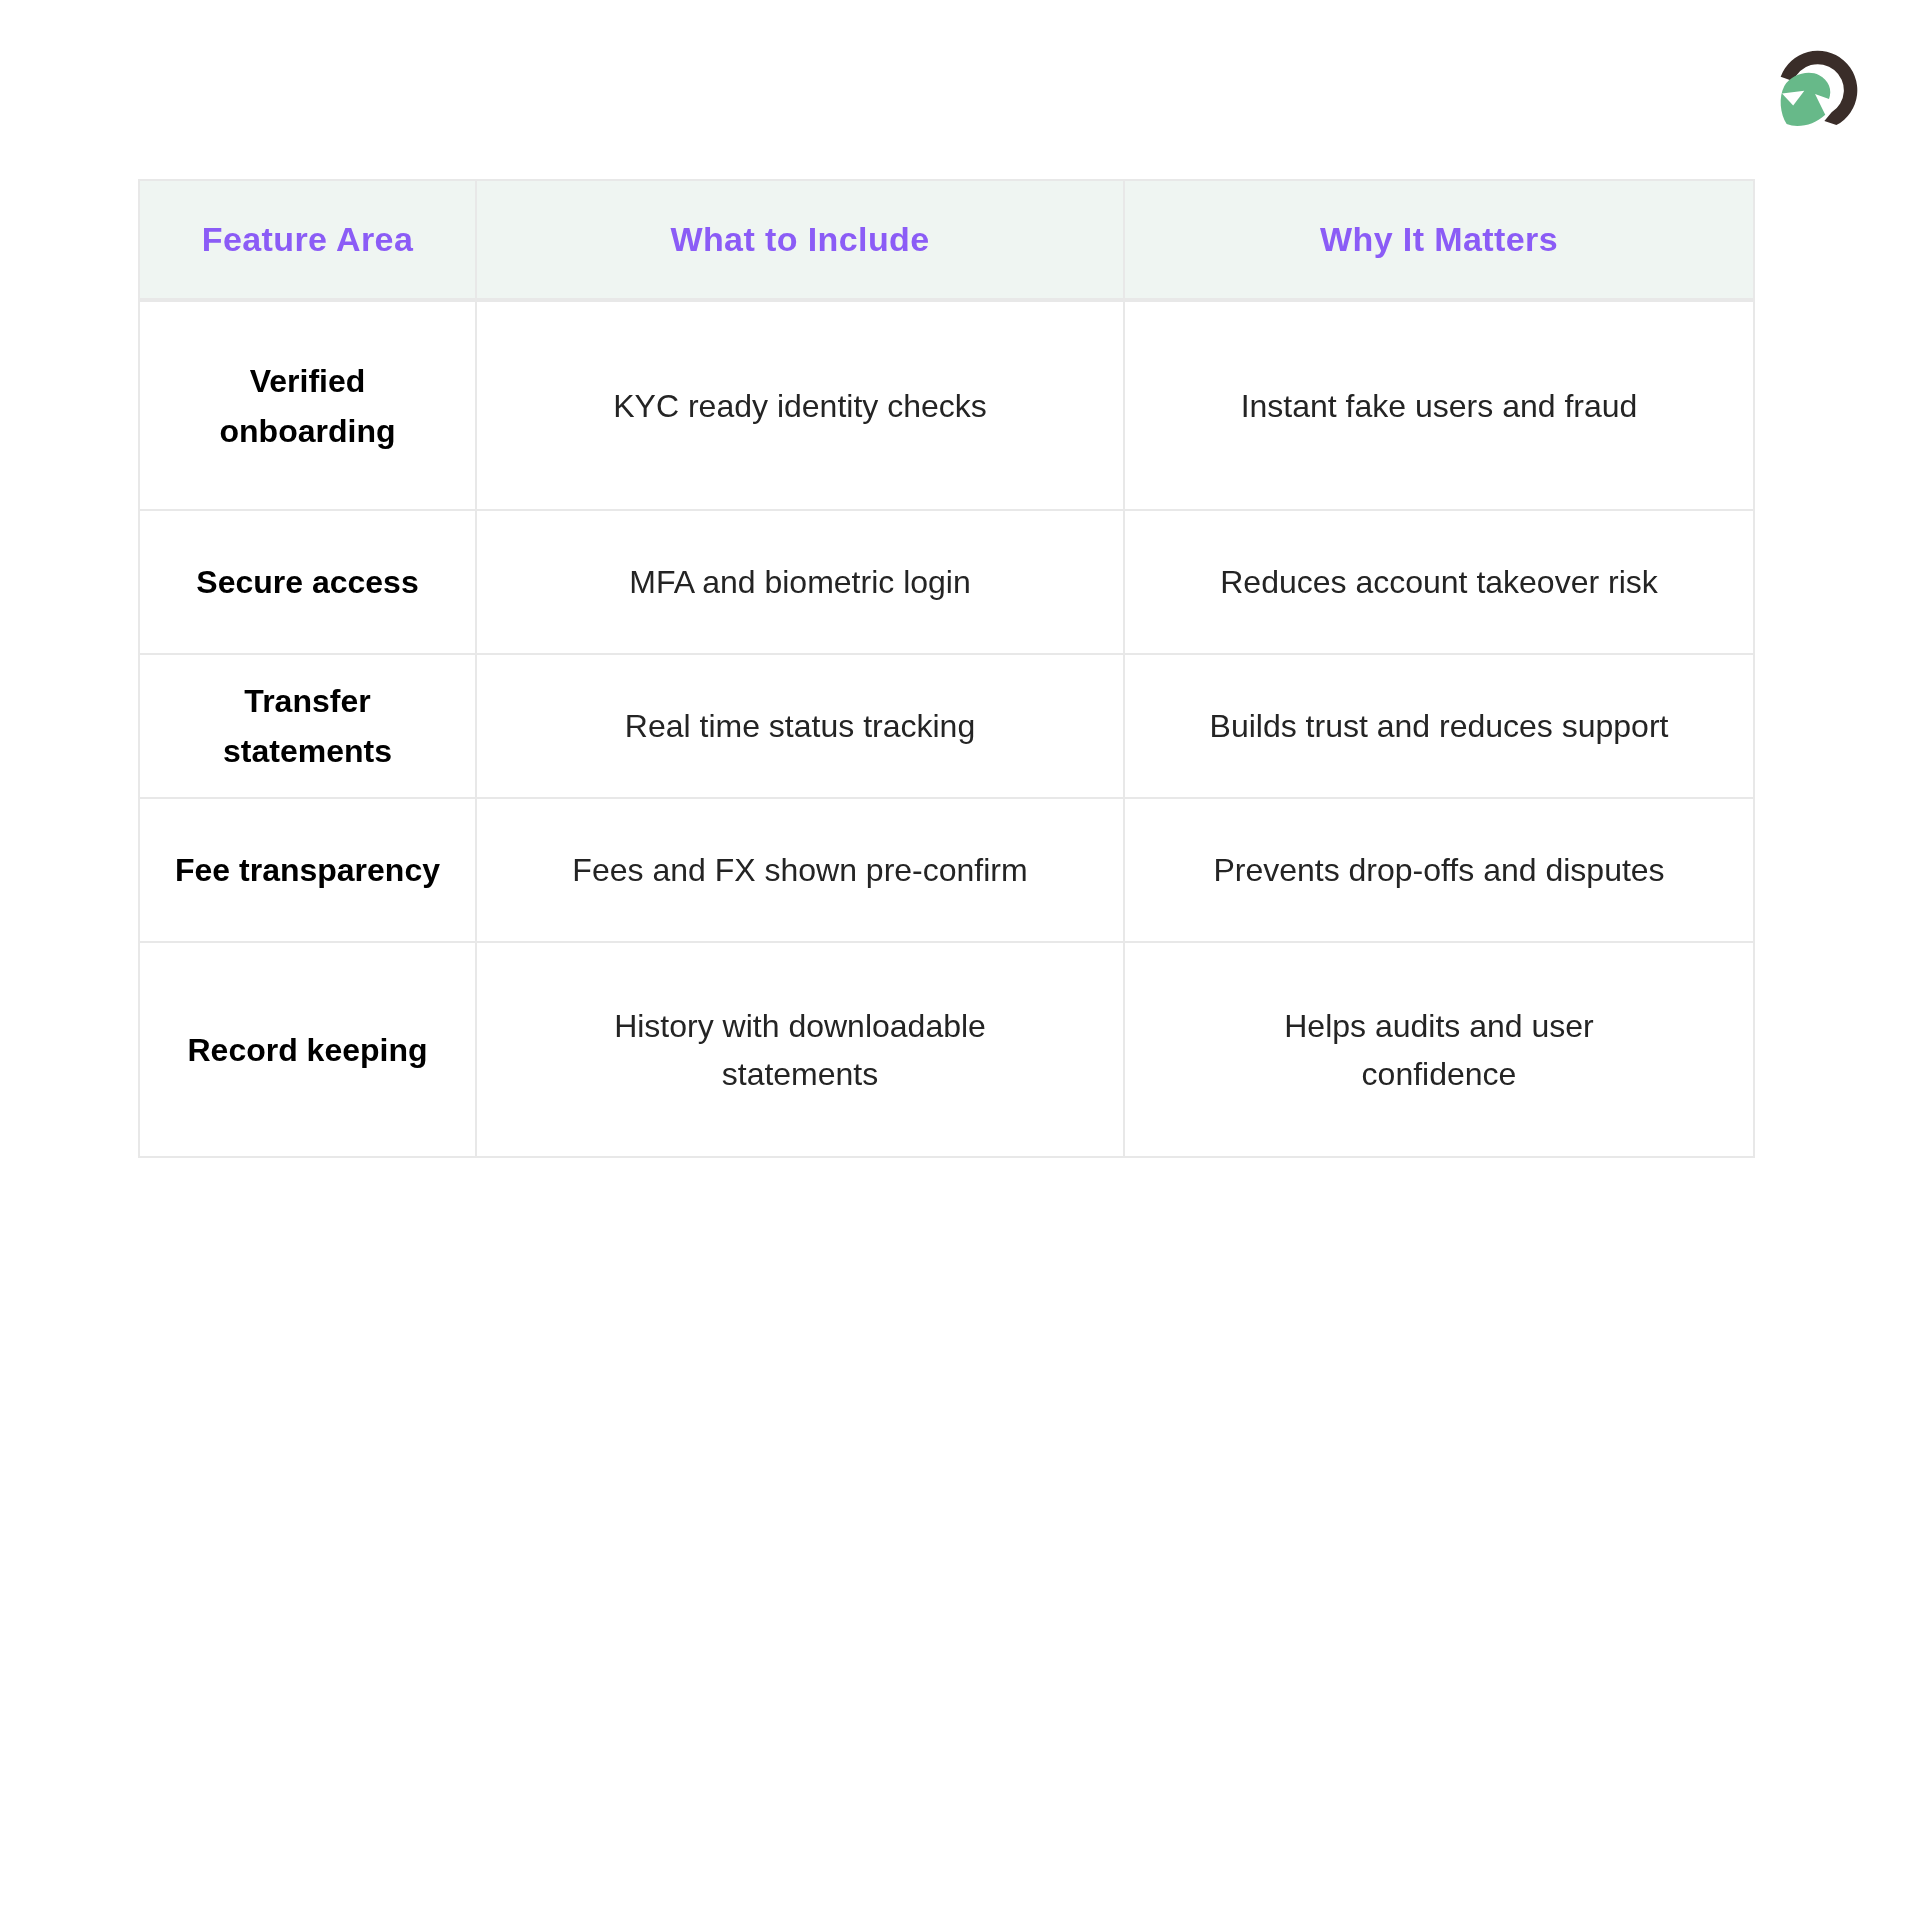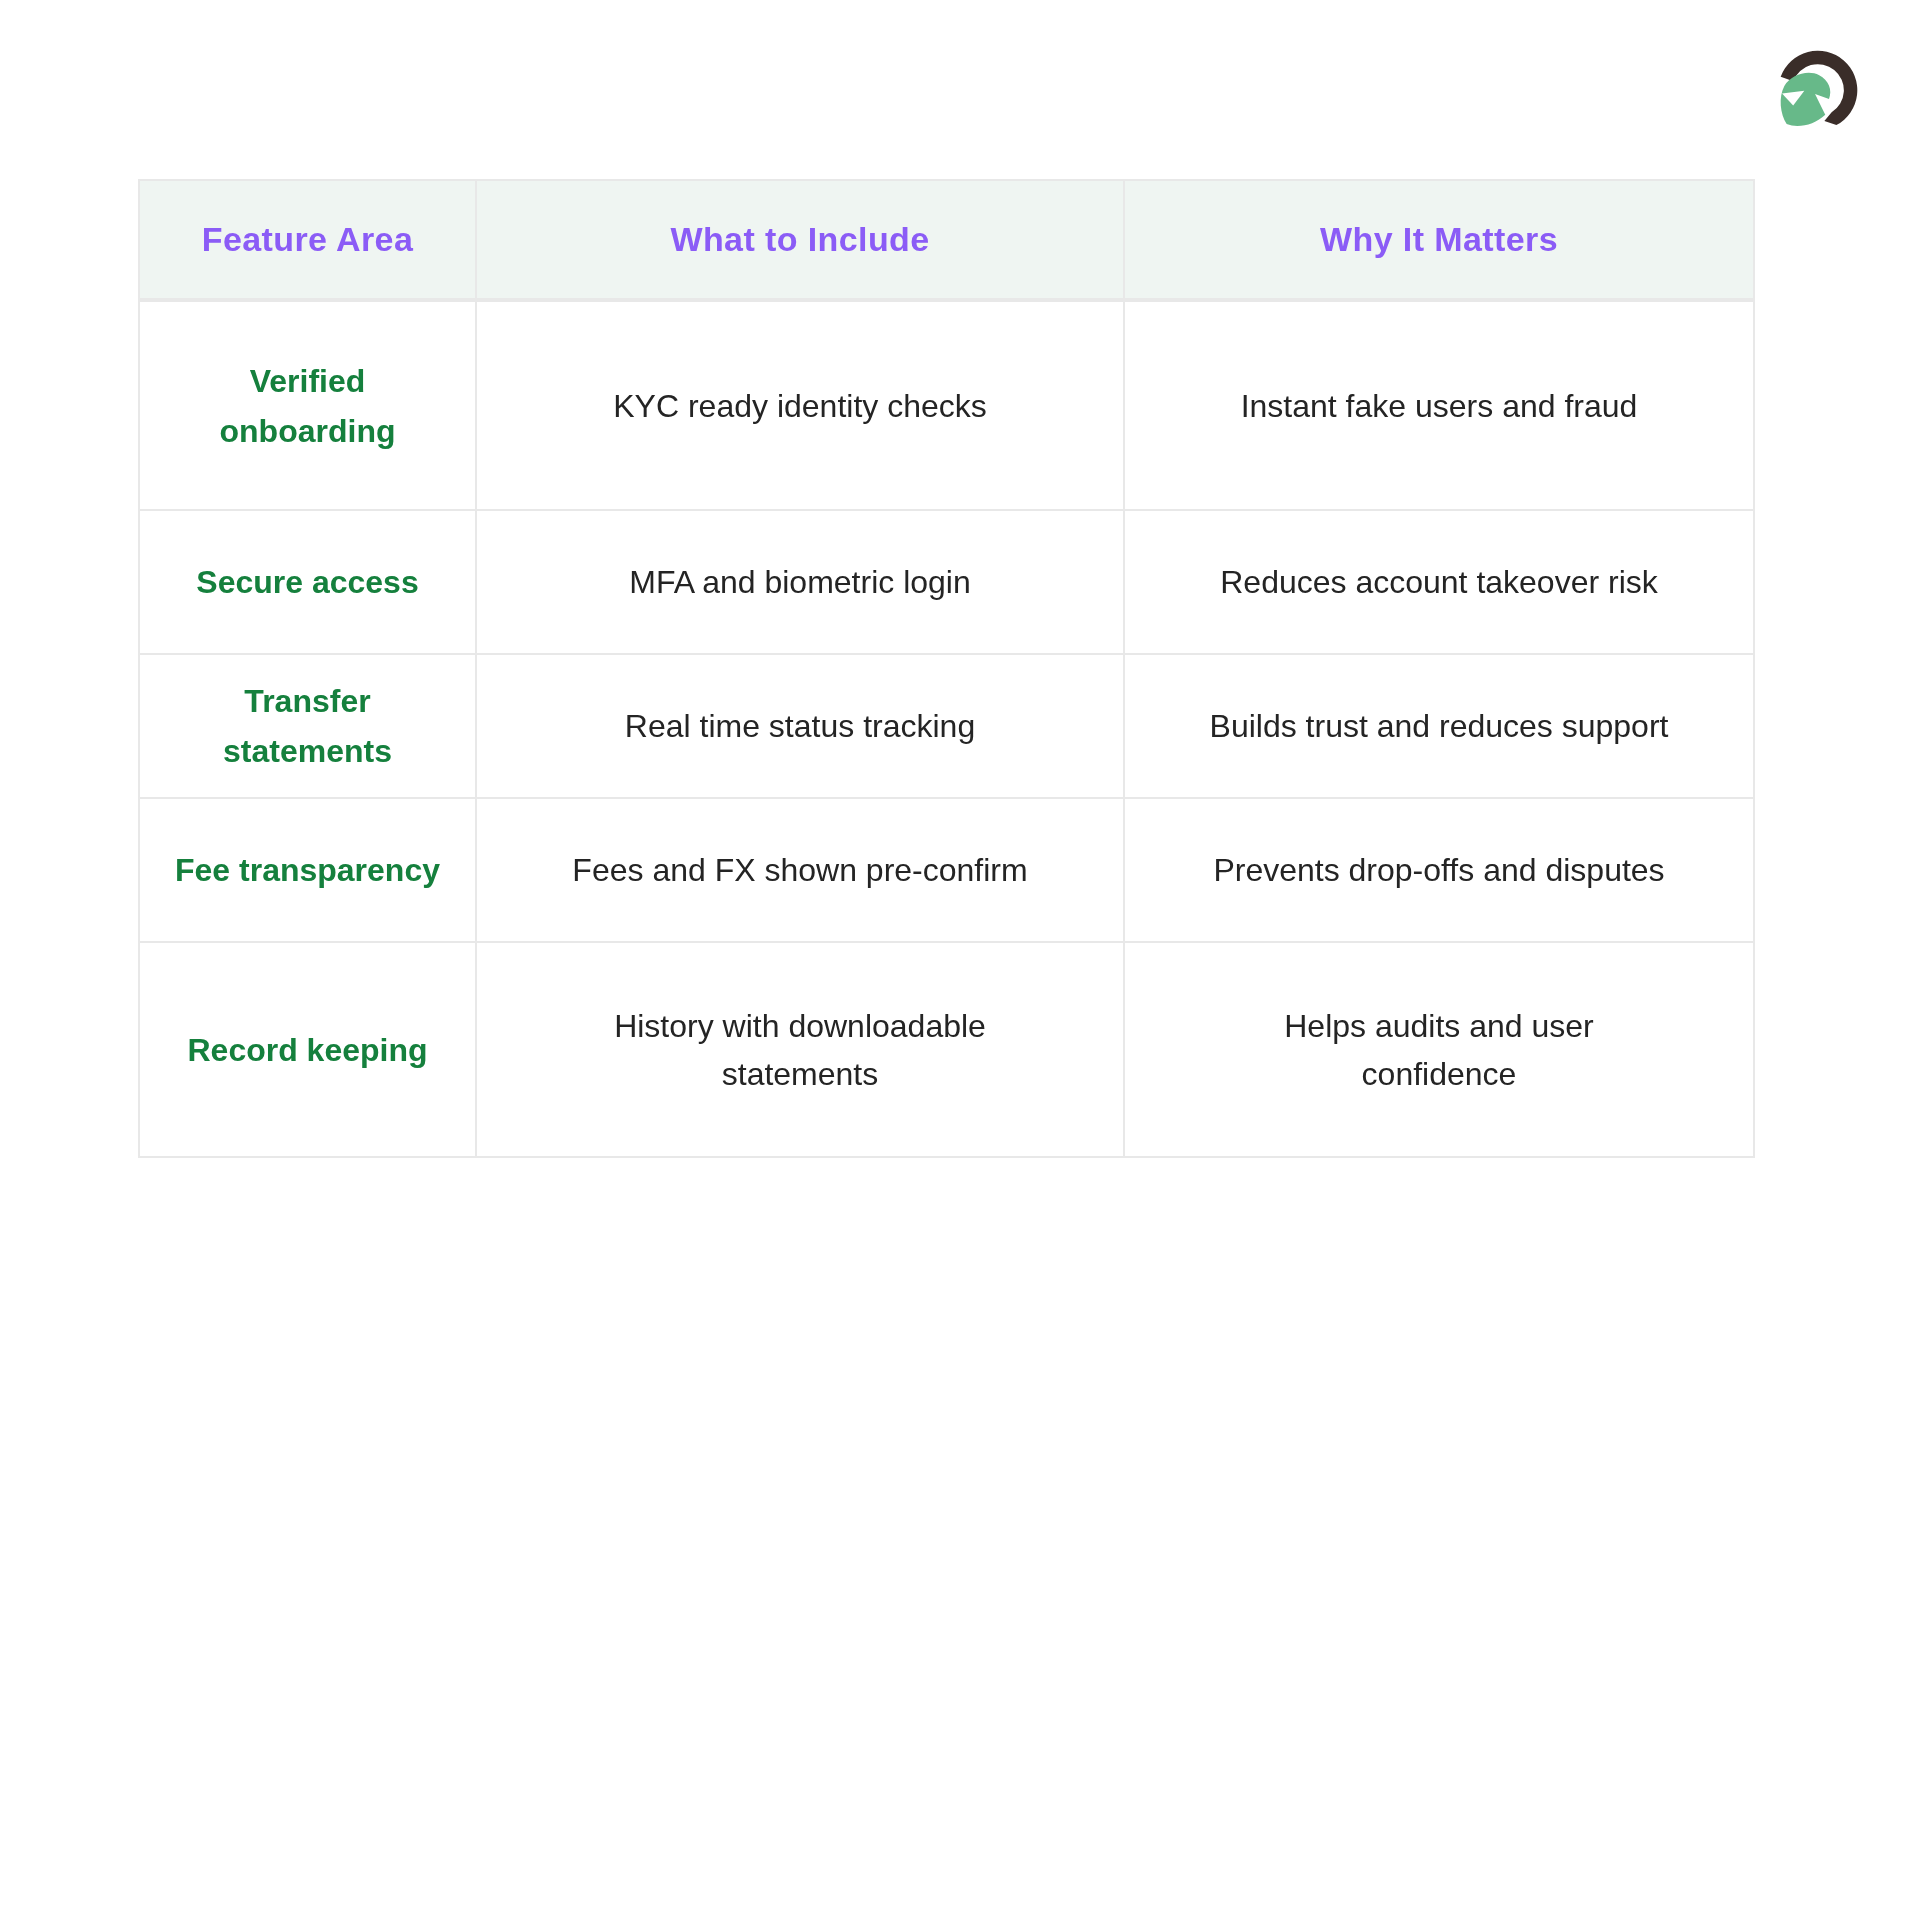--- a/index.html
+++ b/index.html
@@ -53,21 +53,21 @@
     color: #8b5cf6;
     border-bottom-width: 4px;
   }
   .feature-table tbody tr { height: 144px; }
   .feature-table tbody tr:first-child { height: 210px; }
   .feature-table tbody tr:last-child  { height: 215px; }
 
   .feature-table tbody th.cell-feature {
     font-size: 32px;
     font-weight: bold;
-    color: #15803d;
+    color: #000000;
     line-height: 50px;
     padding: 16px 22px;
   }
   .feature-table tbody td {
     font-size: 32px;
     font-weight: 400;
     color: #242424;
     line-height: 48px;
     padding: 16px 84px;
   }

